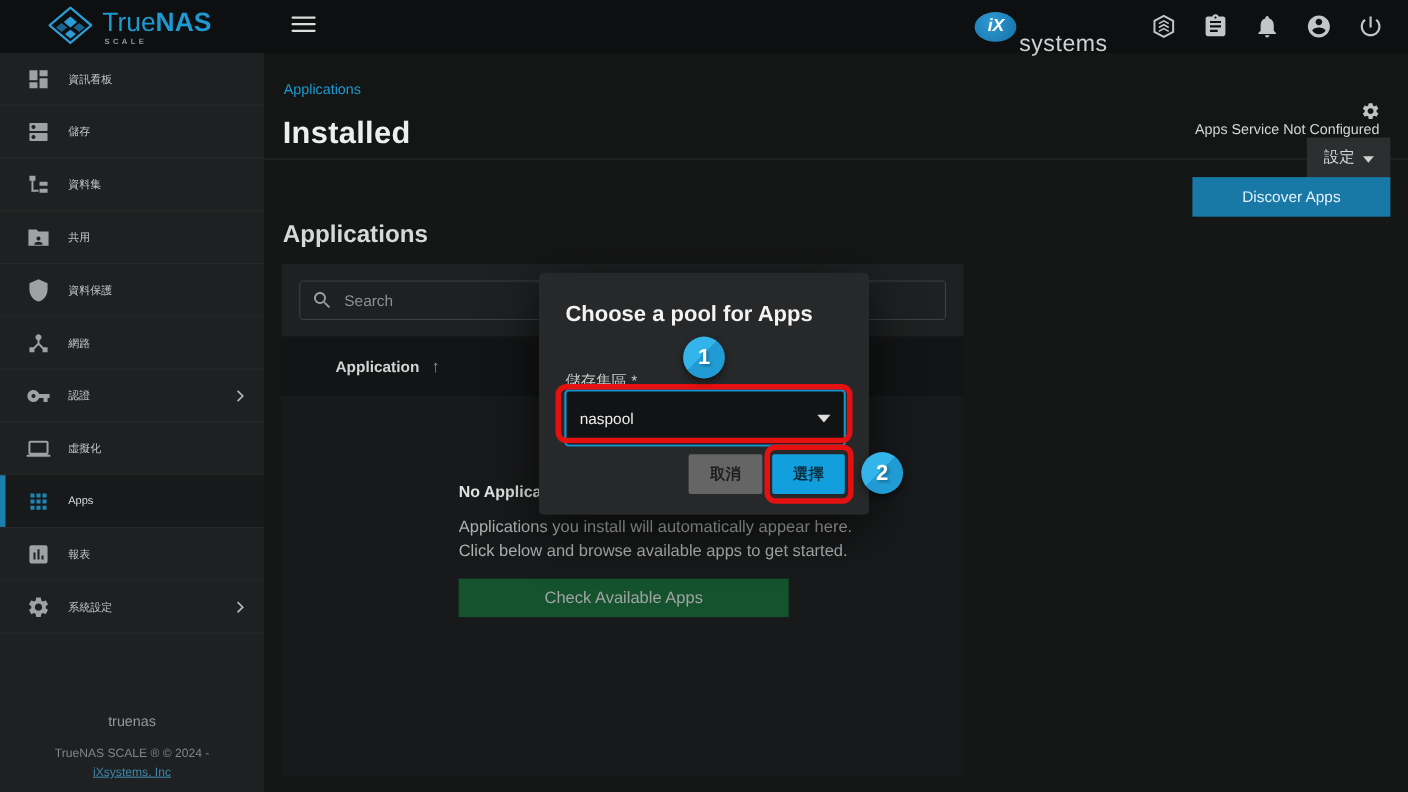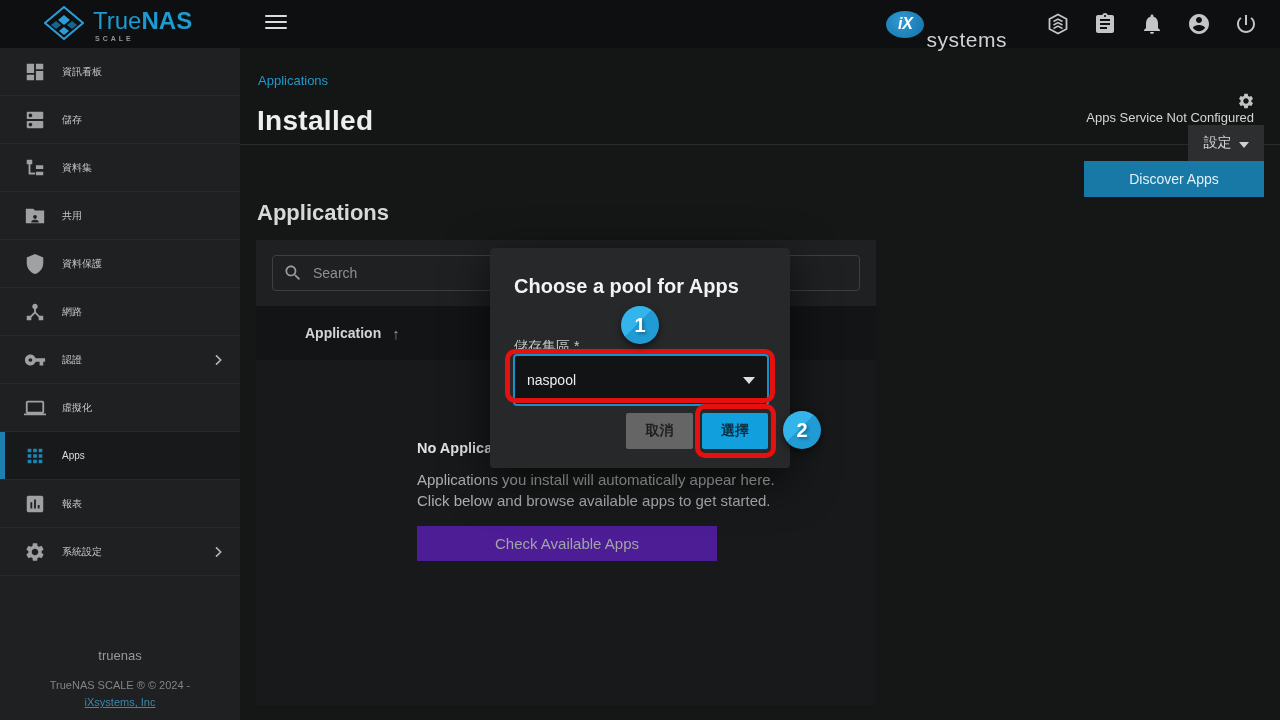--- a/index.html
+++ b/index.html
@@ -67,21 +67,21 @@
   .search-icon { width:20px; height:20px; color:#9b9d9e; margin-right:10px; }
   .search-icon svg { width:20px; height:20px; }
   .search-input { flex:1; background:transparent; border:none; outline:none; color:#d0d2d2; font-size:14px; font-family:inherit; }
   .search-input::placeholder { color:#8d8f90; }
   .table-header { height:54px; background:#131415; display:flex; align-items:center; padding-left:49px; cursor:pointer; }
   .th-label { font-size:14px; font-weight:700; color:#d3d5d5; }
   .sort-arrow { font-size:15px; color:#8f9192; margin-left:11px; }
   .empty-state { position:absolute; left:161px; top:200px; width:310px; }
   .empty-heading { font-size:14.5px; font-weight:700; color:#e0e2e2; margin-bottom:13px; white-space:nowrap; }
   .empty-line { font-size:15px; color:#aeb0b0; line-height:21px; white-space:nowrap; }
-  .btn-check { margin-top:15px; width:300px; height:35px; background:#4c1d95; border:none; color:#a2a4a4;
+  .btn-check { margin-top:15px; width:300px; height:35px; background:#14532d; border:none; color:#a2a4a4;
                font-size:15px; font-family:inherit; cursor:pointer; }
 
   
   .dialog { position:absolute; left:490px; top:248px; width:300px; height:220px; background:#272829;
             border-radius:4px; box-shadow:0 12px 46px rgba(0,0,0,.65); z-index:40; }
   .dialog-title { position:absolute; left:24px; top:27px; font-size:20px; font-weight:700; color:#f3f3f3; }
   .field-label { position:absolute; left:24px; top:90px; font-size:14px; color:#c9cbcb; }
   .pool-select { position:absolute; left:23px; top:106px; width:256px; height:52px; background:#121314;
                  border:2px solid #1591cc; border-radius:4px; display:flex; align-items:center;
                  padding:0 12px; cursor:pointer; }

